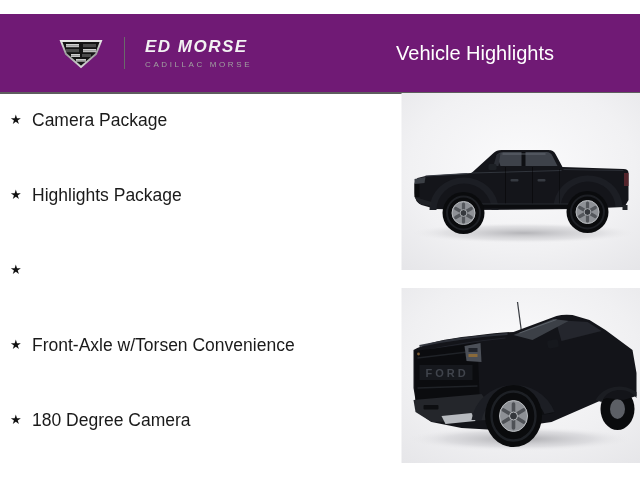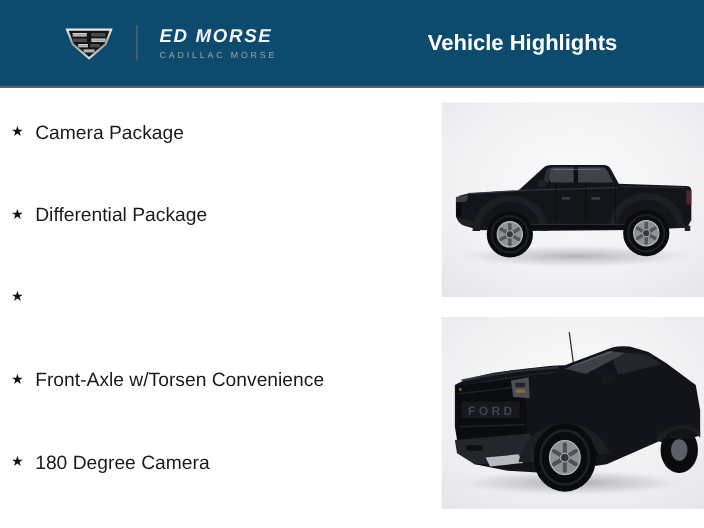--- a/index.html
+++ b/index.html
@@ -2,39 +2,39 @@
 <html><head>
 <meta charset="utf-8">
 <style>
   html,body{margin:0;padding:0;background:#fff;}
   .screen{
     position:relative;width:640px;height:480px;overflow:hidden;
     background:#ffffff;font-family:"Liberation Sans",sans-serif;
   }
   
   .header{
-    position:absolute;left:0;top:0;width:640px;height:80px;
-    background:#0c4a6e;border-bottom:2px solid #5e5e5e;
+    position:absolute;left:0;top:14px;width:640px;height:80px;
+    background:#701a75;border-bottom:2px solid #5e5e5e;
     display:flex;align-items:center;box-sizing:border-box;
   }
   .brand{display:flex;align-items:center;margin-left:58px;}
   .crest{width:46px;height:34px;display:block;}
   .brand-divider{width:1px;height:32px;background:#6a6a6a;margin:0 20px;}
   .brand-text{display:flex;flex-direction:column;}
   .dealer-name{
     color:#f2f2f2;font-size:17px;font-weight:bold;font-style:italic;
     letter-spacing:1.5px;line-height:18px;
   }
   .dealer-sub{
     color:#a0a0a0;font-size:8px;letter-spacing:2.6px;margin-top:4px;line-height:9px;
   }
   .page-title{
     position:absolute;left:330px;top:0;width:290px;height:78px;
     display:flex;align-items:center;justify-content:center;
-    color:#ffffff;font-size:20px;font-weight:700;
+    color:#ffffff;font-size:20px;font-weight:400;
   }
   
   .highlights{
     position:absolute;left:0;top:82px;width:380px;
     list-style:none;margin:0;padding:27px 0 0 10px;box-sizing:border-box;
   }
   .highlights li{
     display:flex;align-items:flex-start;margin:0 0 53px 0;
     color:#1a1a1a;font-size:17.5px;line-height:22px;
   }
@@ -83,21 +83,21 @@
     <div class="page-title">Vehicle Highlights</div>
   </div>
 
   <ul class="highlights">
     <li>
       <span class="star">★</span>
       <span class="hl-label">Camera Package</span>
     </li>
     <li>
       <span class="star">★</span>
-      <span class="hl-label">Differential Package</span>
+      <span class="hl-label">Highlights Package</span>
     </li>
     <li>
       <span class="star">★</span>
     </li>
     <li>
       <span class="star">★</span>
       <span class="hl-label">Front-Axle w/Torsen Convenience</span>
     </li>
     <li>
       <span class="star">★</span>

